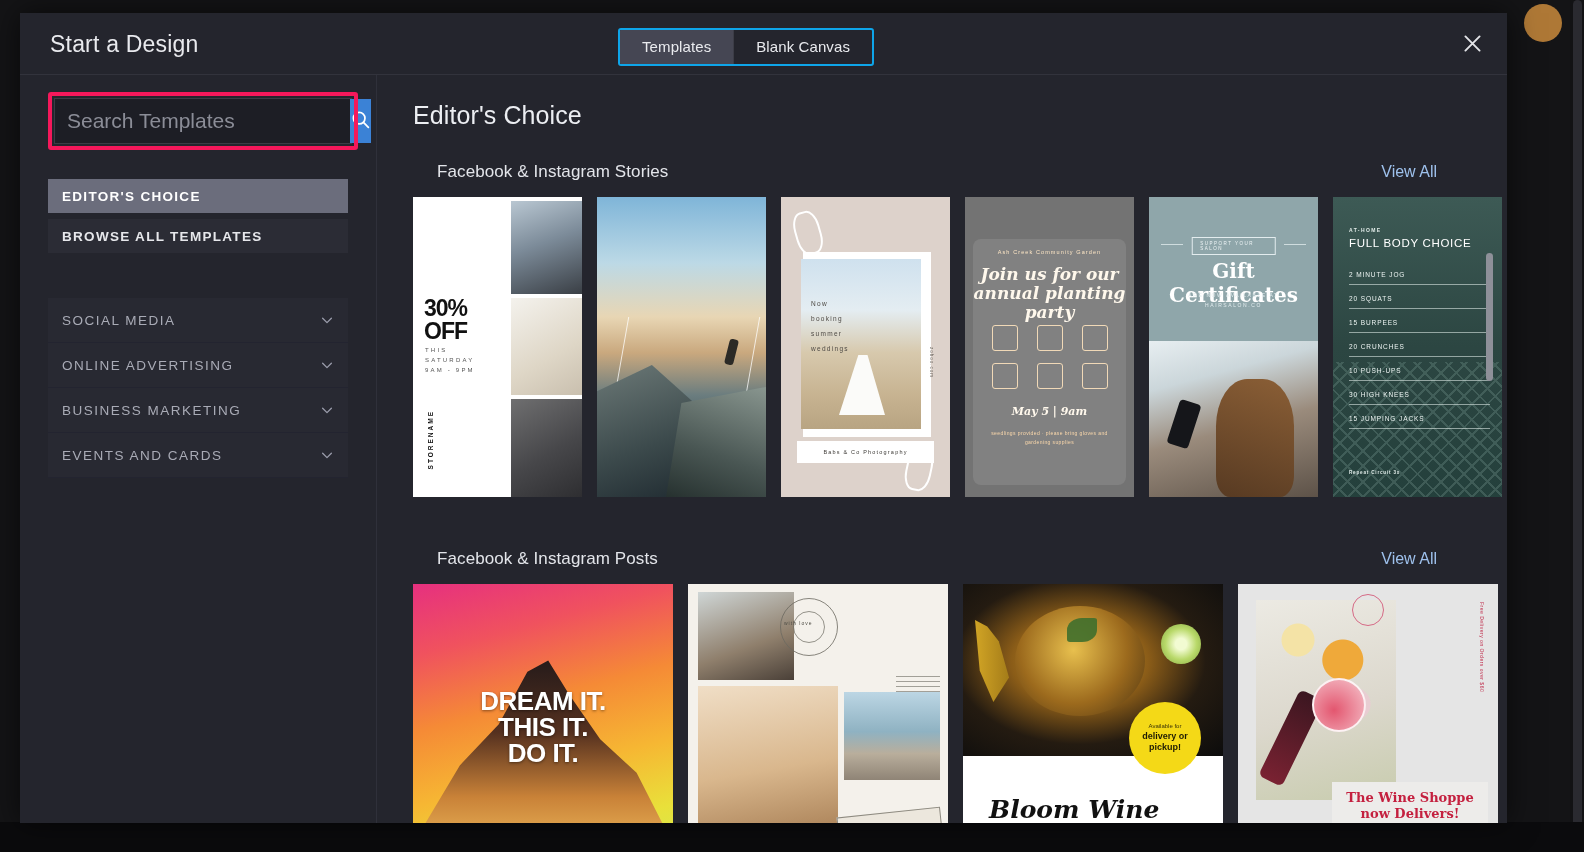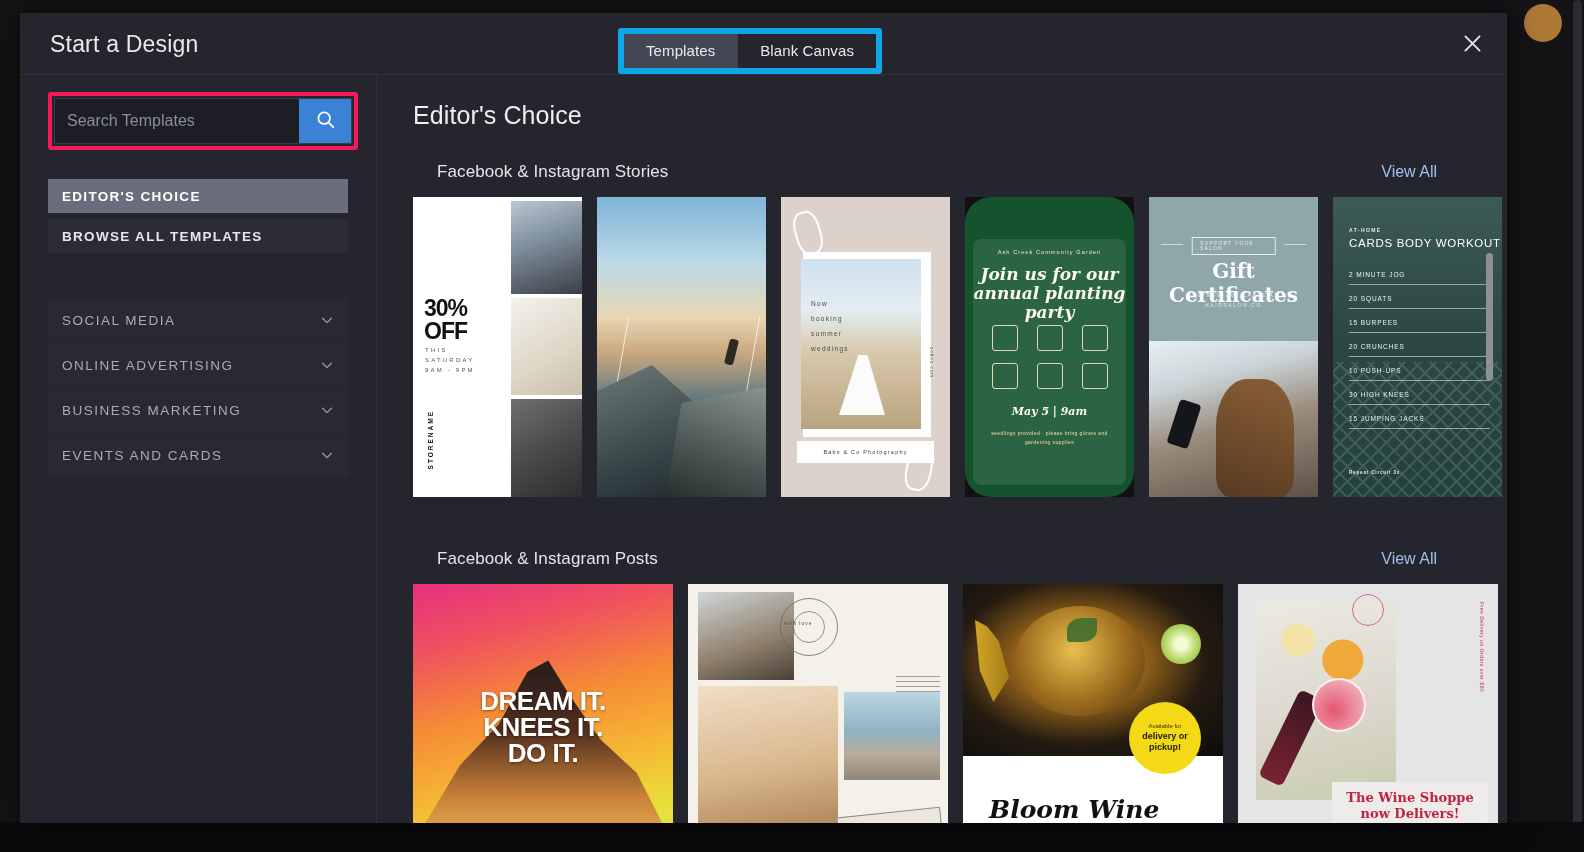--- a/index.html
+++ b/index.html
@@ -44,21 +44,21 @@
     position: relative; height: 62px; flex: 0 0 62px;
     border-bottom: 1px solid #32333c;
     display: flex; align-items: center;
   }
   #modal-title {
     position: absolute; left: 30px; top: 50%; transform: translateY(-50%);
     font-size: 23px; color: #e9eaee; font-weight: 400; letter-spacing: .2px;
   }
   #tabs {
     position: absolute; left: 598px; top: 15px;
-    display: flex; border: 6px solid #0ea5e9; border-radius: 3px;
+    display: flex; border: 2px solid #0ea5e9; border-radius: 3px;
     overflow: hidden;
   }
   .tab {
     height: 34px; line-height: 34px; padding: 0 22px;
     font-size: 15px; color: #e9eaee; background: transparent;
     cursor: pointer; border: none; font-family: inherit;
     letter-spacing: .1px; white-space: nowrap;
   }
   .tab + .tab { border-left: 1px solid #3c3d47; }
   .tab.active { background: #454653; }
@@ -83,21 +83,21 @@
   #search-highlight {
     position: absolute; inset: 0; border: 4px solid #f5185b;
     border-radius: 3px; pointer-events: none;
   }
   #search-row {
     position: absolute; left: 6px; top: 6px; width: 298px; height: 46px;
     display: flex; background: #1d1e25; border: 1px solid #3b3c45;
   }
   #search-input {
     flex: 1; background: transparent; border: none; outline: none;
-    color: #7dd3fc; font-size: 16px; padding: 0 12px;
+    color: #7dd3fc; font-size: 21px; padding: 0 12px;
     font-family: inherit;
   }
   #search-input::placeholder { color: #8b8d97; }
   #search-btn {
     width: 52px; background: #3b82d6; border: none; cursor: pointer;
     display: flex; align-items: center; justify-content: center;
   }
 
   #nav-primary { margin: 29px 28px 0 28px; }
   .nav-item {
@@ -234,21 +234,21 @@
   }
   .s3 .sq1 { left: auto; right: 16px; top: 150px; }
   .s3 .sq {
     position: absolute; width: 26px; height: 44px; border: 2px solid #fff;
     border-radius: 40%;
   }
   .s3 .sqA { left: 14px; top: 14px; transform: rotate(-16deg); }
   .s3 .sqB { right: 18px; bottom: 6px; transform: rotate(12deg); }
 
   
-  .s4 { background: #14532d; border-radius: 26px; }
+  .s4 { background: #737373; }
   .s4 .brush {
     position: absolute; left: 8px; top: 42px; right: 8px; bottom: 12px;
     background: rgba(255,255,255,.10); border-radius: 8px;
   }
   .s4 .kicker {
     position: absolute; left: 0; right: 0; top: 52px; text-align: center;
     font-size: 5.5px; color: #fde6c5; letter-spacing: 1.1px;
   }
   .s4 .head {
     position: absolute; left: 0; right: 0; top: 68px; text-align: center;
@@ -638,21 +638,21 @@
                 <div class="hair"></div>
                 <div class="dryer"></div>
               </div>
           </div>
         </div>
 
         <div class="card">
           <div class="t-fill s6">
             <div class="pattern"></div>
             <div class="kicker">AT-HOME</div>
-            <div class="head">CARDS BODY WORKOUT</div>
+            <div class="head">FULL BODY CHOICE</div>
             <div class="list">
               <div class="li">2 MINUTE JOG</div>
               <div class="li">20 SQUATS</div>
               <div class="li">15 BURPEES</div>
               <div class="li">20 CRUNCHES</div>
               <div class="li">10 PUSH-UPS</div>
               <div class="li">30 HIGH KNEES</div>
               <div class="li">15 JUMPING JACKS</div>
             </div>
             <div class="foot">Repeat Circuit 3x</div>
@@ -664,21 +664,21 @@
         <div class="section-title">Facebook &amp; Instagram Posts</div>
         <a class="view-all">View All</a>
       </div>
 
       <div class="row row-posts">
 
         <div class="card">
           <div class="t-fill p1">
             <div class="mtn"></div>
             <div class="txt" style="white-space:pre-line">DREAM IT.
-KNEES IT.
+THIS IT.
 DO IT.</div>
           </div>
         </div>
 
         <div class="card">
           <div class="t-fill p2">
             <div class="ph a"></div>
               <div class="ph b"></div>
               <div class="ph c"></div>
             <div class="stamp"></div>

